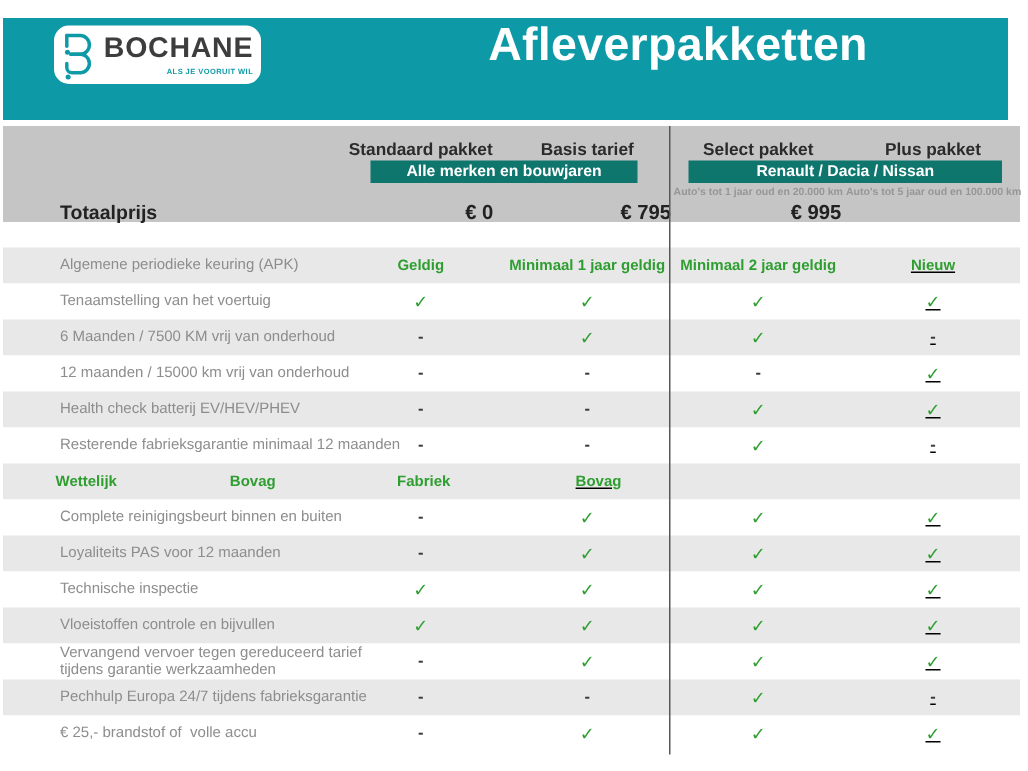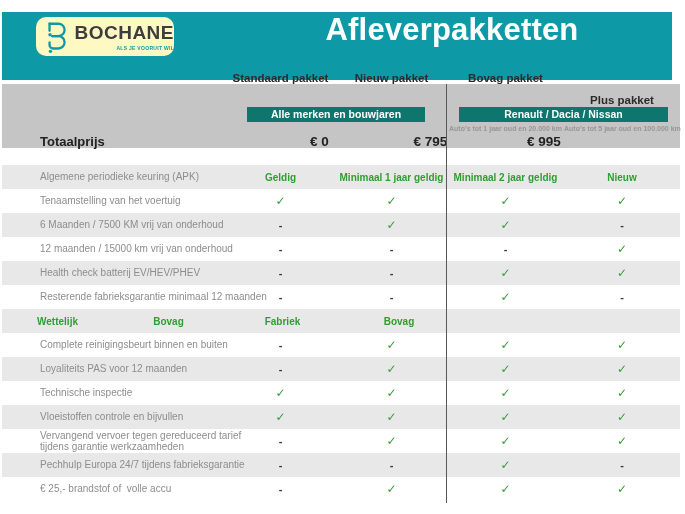--- a/index.html
+++ b/index.html
@@ -4,22 +4,22 @@
 <style>
   * { margin:0; padding:0; box-sizing:border-box; }
   html,body { width:685px; height:514px; background:#ffffff; overflow:hidden;
               font-family:"Liberation Sans", sans-serif; }
   .page { position:relative; width:685px; height:514px; background:#fff; }
 
   
   .header { position:absolute; left:2px; top:12px; width:670px; height:68px;
             background:#0d9aa6; }
   .logo-card { position:absolute; left:34px; top:5px; width:138px; height:39px;
-               background:#fef9c3; border-radius:10px; display:flex; align-items:center;
-               justify-content:flex-end; }
+               background:#ffffff; border-radius:10px; display:flex; align-items:center;
+               justify-content:center; }
   .logo-row { display:flex; align-items:center; gap:5px; }
   .logo-texts { display:flex; flex-direction:column; }
   .logo-name { font-size:19px; font-weight:600; color:#3d3d3d; letter-spacing:0.5px; }
   .logo-tagline { font-size:5px; font-weight:bold; color:#0d9aa6; text-align:right;
                   margin-top:1px; letter-spacing:0.3px; }
   .title-wrap { position:absolute; left:230px; top:0; width:440px; height:52px;
                 display:flex; justify-content:center; }
   .title { font-size:31px; font-weight:800; color:#ffffff; letter-spacing:0.2px; }
 
   
@@ -28,21 +28,21 @@
   .band-row { display:flex; }
   .r-names { height:22px; align-items:flex-end; }
   .r-badges { height:17px; align-items:center; }
   .r-notes { height:11px; align-items:center; }
   .r-total { height:14px; align-items:center;gap:39px; }
   .spacer { width:223px; flex:none; }
   .spacer-wide { width:445px; flex:none; }
   .hcell { width:111px; flex:none; text-align:center; font-size:11.5px;
            font-weight:bold; color:#2b2b2b; white-space:nowrap; }
   .hcell.wide { width:117px; }
-  .hcell.wide2 { width:116px;margin-top:44px; }
+  .hcell.wide2 { width:116px; }
   .badge-wrap-left { width:222px; flex:none; display:flex; }
   .badge-wrap-right { width:233px; flex:none; display:flex; }
   .badge { flex:1; margin:0 22px; background:#0f766e; color:#fff; font-size:10.5px;
            font-weight:bold; text-align:center; line-height:15px; height:15px;
            white-space:nowrap; }
   .badge-wrap-right .badge { margin:0 12px; }
   .note { width:117px; flex:none; text-align:center; font-size:7px; font-weight:bold;
           color:#969696; white-space:nowrap; }
   .note.wide2 { width:116px; }
   .total-label { width:223px; flex:none; padding-left:38px; font-size:13px;
@@ -51,21 +51,21 @@
            font-weight:bold; color:#222; }
   .price.wide { width:117px; } .price.wide2 { width:116px; }
 
   
   .table { position:absolute; left:2px; top:165px; width:678px; }
   .trow { display:flex; align-items:center; height:24px; background:#fff; }
   .trow.alt { background:#e8e8e8; }
   .tlabel { width:223px; flex:none; padding-left:38px; font-size:10px;
             color:#8d8d8d; white-space:pre; line-height:1.15; overflow:visible; }
   .tcell { width:111px; flex:none; text-align:center; }
-  .tcell.wide { width:117px; } .tcell.wide2 { width:116px; }
+  .tcell.wide { width:117px; } .tcell.wide2 { width:116px;text-decoration:underline; }
   .gtext { font-size:10px; font-weight:bold; color:#2f9e31; white-space:nowrap; }
   .check { font-size:12px; color:#2f9e31; font-family:"DejaVu Sans", sans-serif; }
   .dash { font-size:11px; font-weight:bold; color:#3a3a3a; }
 
   
   .divider { position:absolute; left:446px; top:84px; width:1px; height:419px;
              background:#58585a; }
 </style>
 </head>
 <body>
@@ -89,24 +89,24 @@
       </div>
     </div>
     <div class="title-wrap">
       <div class="title">Afleverpakketten</div>
     </div>
   </div>
 
   <div class="band">
     <div class="band-row r-names">
       <div class="spacer"></div>
-      <div id="col-names" style="display:flex;align-items:center;">
+      <div id="col-names" style="display:flex;">
           <div class="hcell">Standaard pakket</div>
-          <div class="hcell">Nieuw pakket</div>
-          <div class="hcell wide">Bovag pakket</div>
+          <div class="hcell">Basis tarief</div>
+          <div class="hcell wide">Select pakket</div>
           <div class="hcell wide2">Plus pakket</div>
         </div>
     </div>
     <div class="band-row r-badges">
       <div class="spacer"></div>
       <div class="badge-wrap-left">
         <div class="badge">Alle merken en bouwjaren</div>
       </div>
       <div class="badge-wrap-right">
         <div class="badge">Renault / Dacia / Nissan</div>

